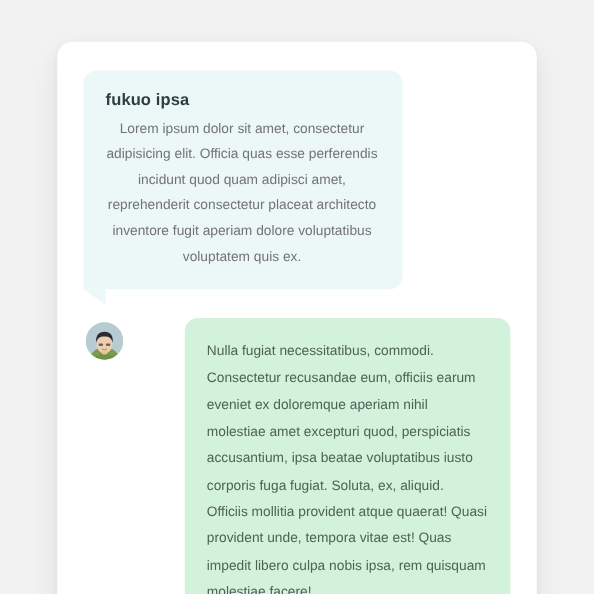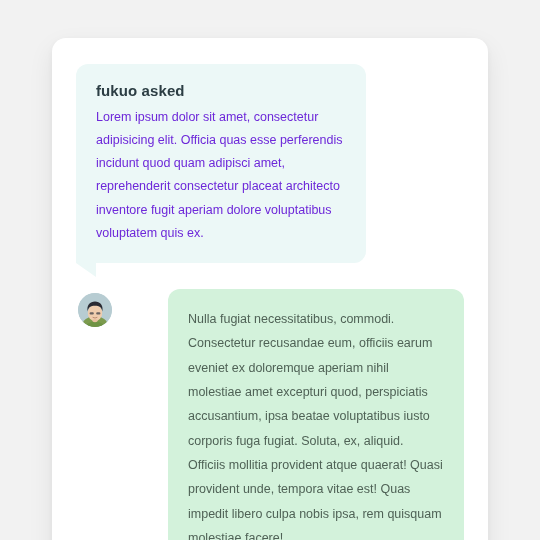--- a/index.html
+++ b/index.html
@@ -64,22 +64,23 @@
   .q-title {
     font-size: 15px;
     font-weight: bold;
     color: #2c3e44;
     margin: 0 0 7px 0;
     letter-spacing: 0.1px;
   }
   .q-text {
     font-size: 12.5px;
     line-height: 1.85;
-    color: #6d28d9;
+    color: #737373;
     margin: 0;
+    text-align: center;
   }
 
   
   .a-row {
     position: relative;
     display: flex;
     align-items: flex-start;
     margin-top: 26px;
     padding-left: 2px;
   }
@@ -129,21 +130,21 @@
 <body>
 
 <div id="stage">
 
   <div class="card">
 
     <div class="card-body">
 
       <div class="q-wrap">
         <div class="bubble-q">
-          <div class="q-title">fukuo asked</div>
+          <div class="q-title">fukuo ipsa</div>
           <p class="q-text">Lorem ipsum dolor sit amet, consectetur adipisicing elit. Officia quas esse perferendis incidunt quod quam adipisci amet, reprehenderit consectetur placeat architecto inventore fugit aperiam dolore voluptatibus voluptatem quis ex.</p>
         </div>
       </div>
 
       <div class="a-row">
 
         <div class="avatar">
           <svg width="34" height="34" viewBox="0 0 34 34">
             <defs>
               <clipPath id="clipcirc">

